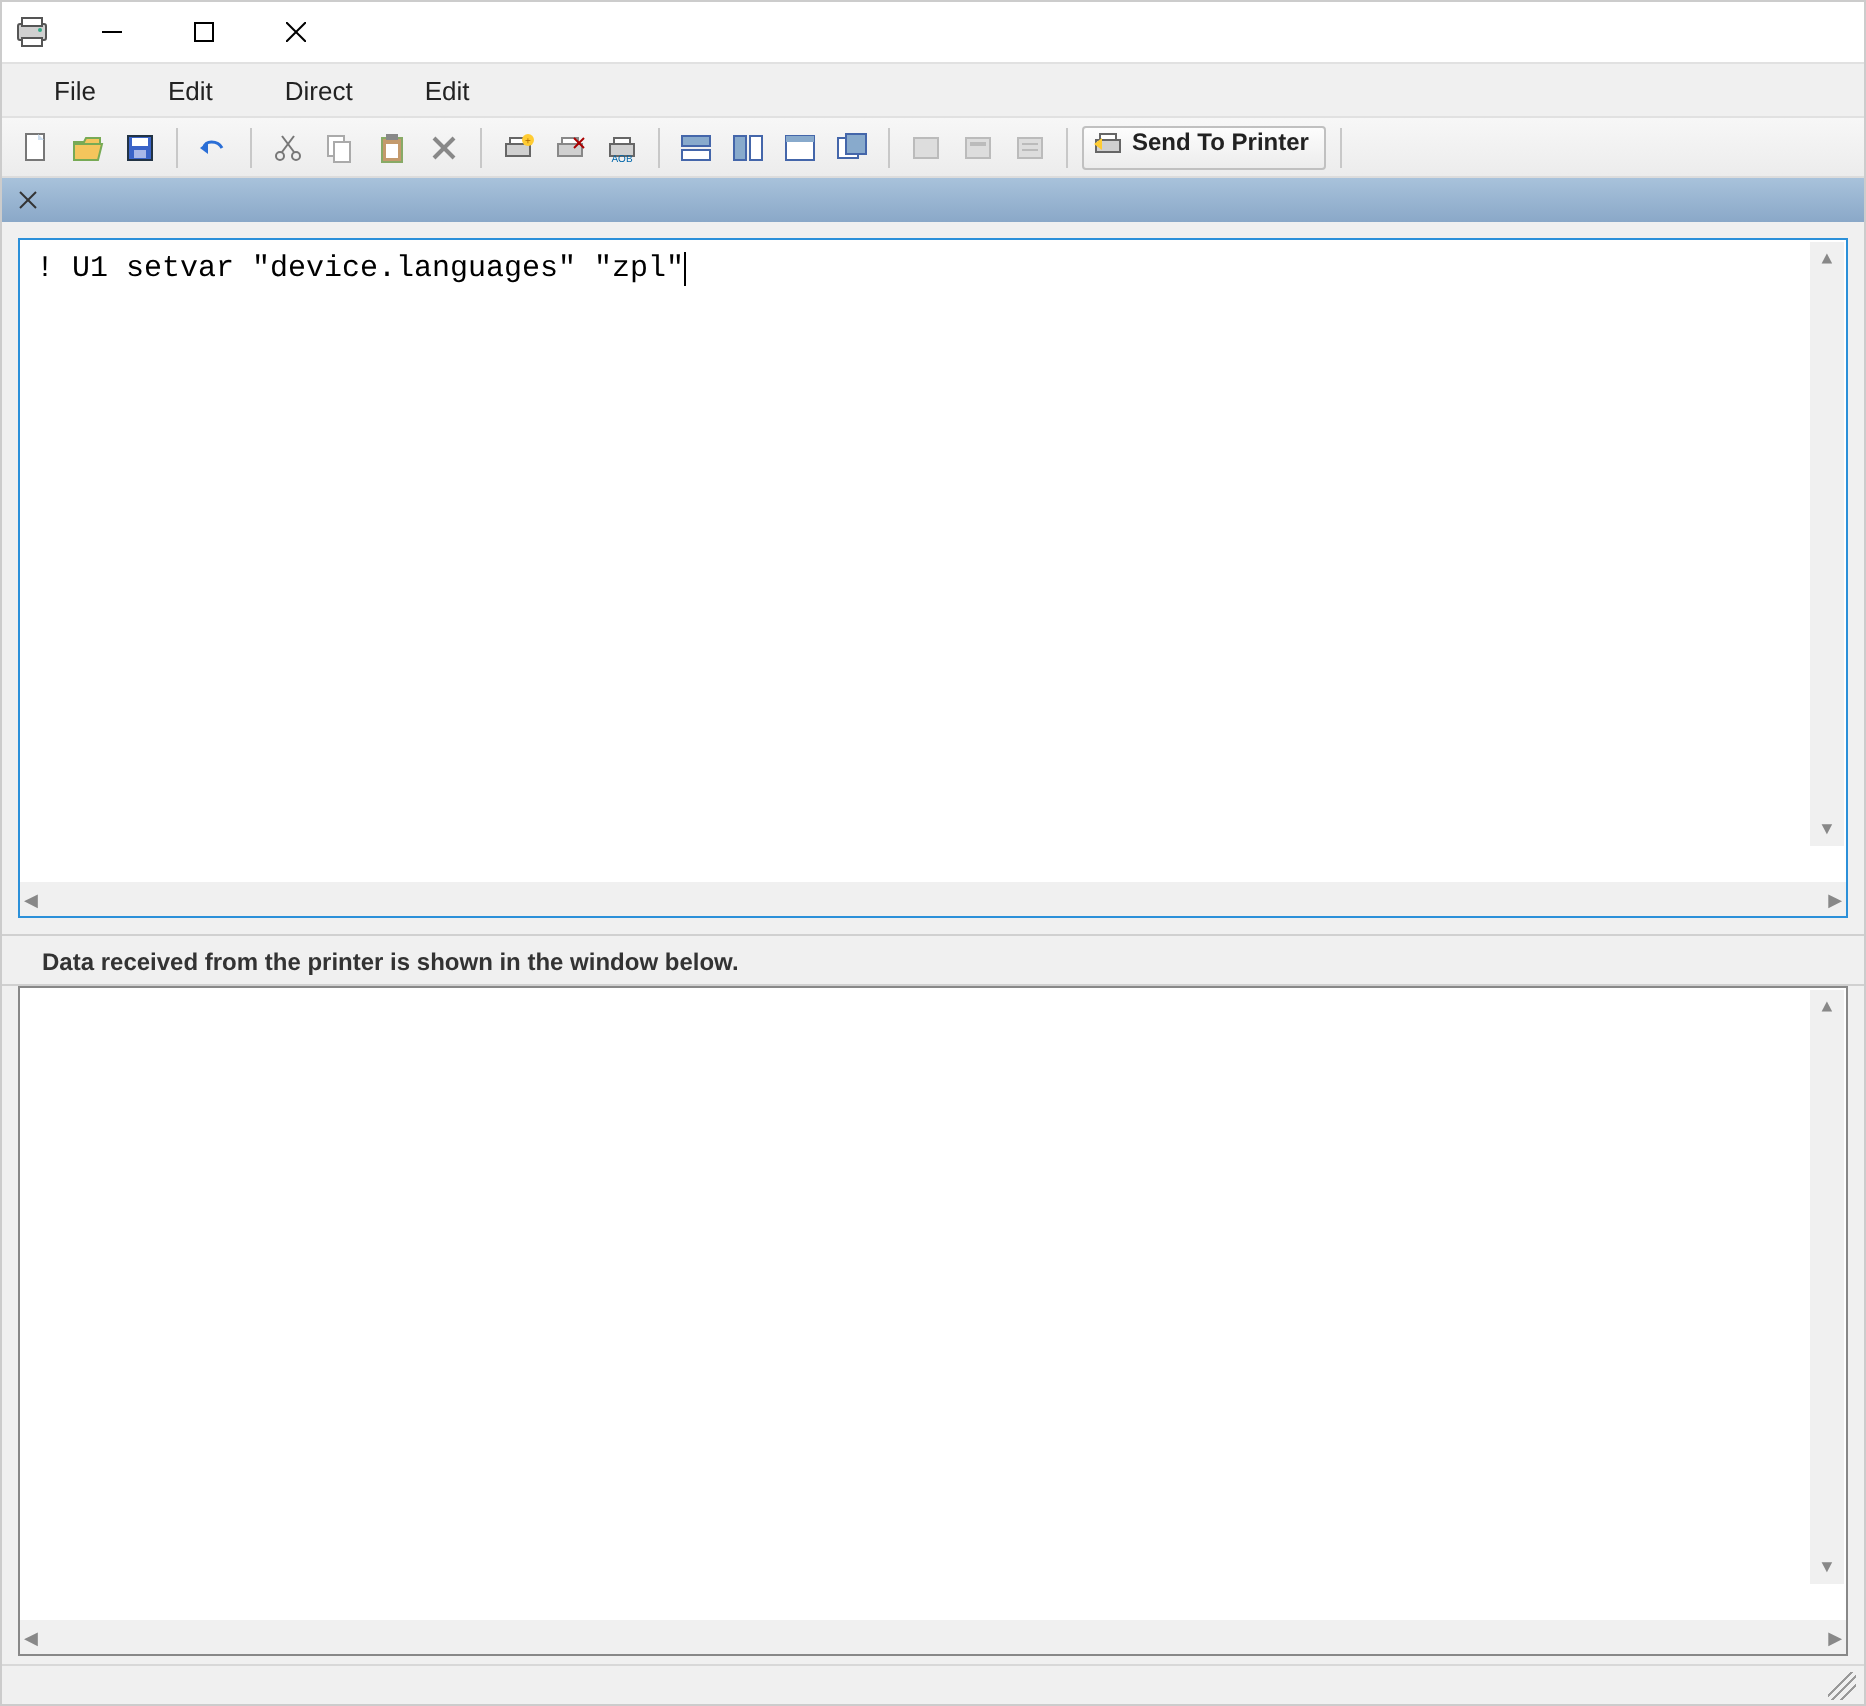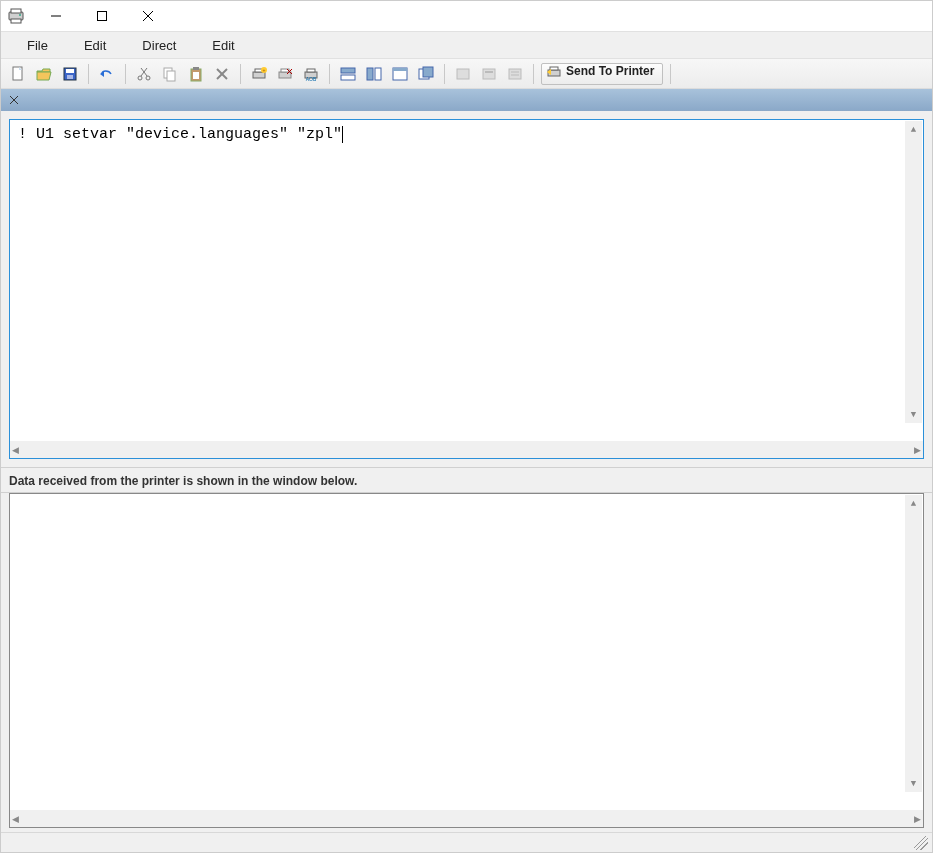--- a/index.html
+++ b/index.html
@@ -131,21 +131,21 @@
     background: #f0f0f0;
     display: flex; align-items: center; justify-content: space-between;
     padding: 0 2px;
     color: #888; font-size: 9px;
   }
   
   .split-label {
     background: #f0f0f0;
     border-top: 1px solid #d0d0d0;
     border-bottom: 1px solid #d0d0d0;
-    padding: 6px 10px 4px 8px;
+    padding: 6px 10px 4px 20px;
     font-size: 12px;
     font-weight: bold;
     color: #333;
   }
   
   .output-wrap {
     padding: 0 8px 4px 8px;
     background: #f0f0f0;
     flex: 1;
     display: flex;

